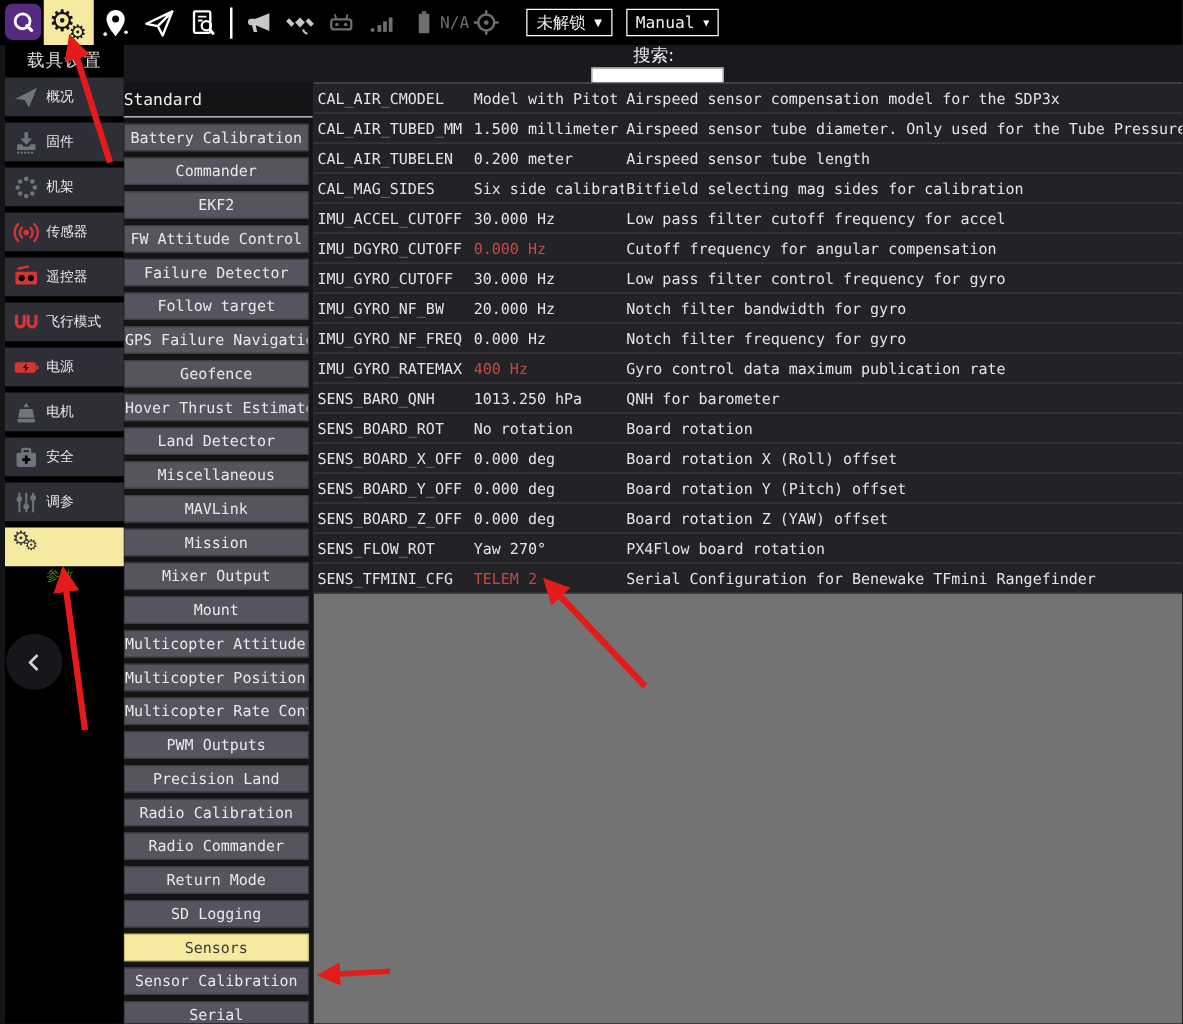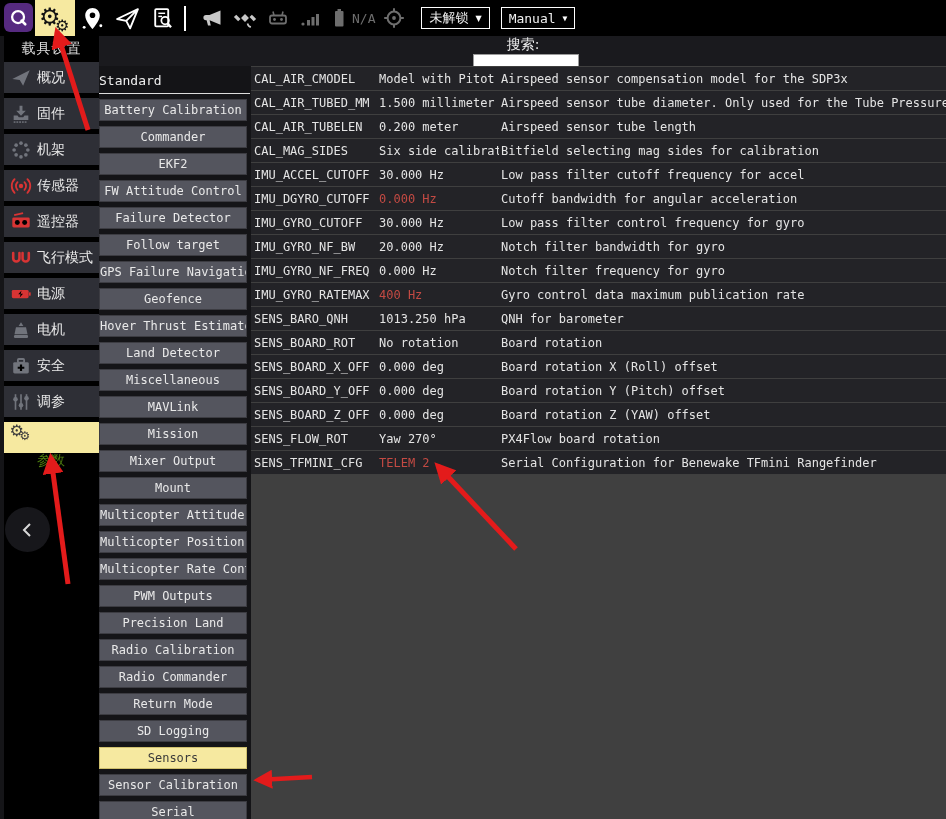--- a/index.html
+++ b/index.html
@@ -11,38 +11,38 @@
            display:flex;align-items:center;z-index:5;}
   .logo{width:29px;height:29px;margin:3px 2px 4px 4px;background:#562a80;border-radius:6px;
         display:flex;align-items:center;justify-content:center;flex:none;}
   .tb-gear{width:40px;height:36px;background:#f6e9a0;color:#141414;position:relative;flex:none;}
   .gear-wrap{position:relative;display:block;width:100%;height:100%;}
   .tb-gear .g1{position:absolute;left:4px;top:-1px;font-size:24px;line-height:36px;}
   .tb-gear .g2{position:absolute;left:20px;top:8px;font-size:16px;line-height:36px;}
   .tb-btn{width:35px;height:36px;display:flex;align-items:center;justify-content:center;color:#fff;flex:none;}
   .tb-btn svg{width:25px;height:25px;}
   .tb-sep{width:2px;height:25px;background:#fff;margin:0 9px 0 4px;flex:none;}
-  .tb-ic{width:33px;height:36px;display:flex;align-items:center;justify-content:center;flex:none;}
+  .tb-ic{width:33px;height:36px;display:flex;align-items:center;flex:none;}
   .tb-ic svg{width:24px;height:24px;}
   .lit{color:#c8c8c8;}
   .dim{color:#6e6e6e;}
   .battery-box{display:flex;align-items:center;width:auto;padding-right:2px;}
   .battery-box .na{font:13px "DejaVu Sans Mono",monospace;color:#6e6e6e;margin-left:1px;}
   .dropdown{height:20px;border:1px solid #fff;background:#000;color:#f0f0f0;display:flex;
             align-items:center;padding:0 7px;margin-left:11px;font-size:13px;gap:7px;flex:none;}
   .dropdown .caret{font-size:8px;color:#fff;}
   .dd-mono{font-family:"DejaVu Sans Mono",monospace;}
 
   
   .sidebar{position:absolute;top:36px;left:4px;width:95px;bottom:0;background:#000;z-index:4;}
   .sb-header{color:#dcdcdc;font-size:14px;text-align:center;padding:4px 0 4px;letter-spacing:1px;}
   .sb-item{height:31px;margin-bottom:5px;background:#2e2f36;display:flex;align-items:center;cursor:default;}
   .sb-item .ic{width:33px;display:flex;justify-content:center;align-items:center;color:#71747c;flex:none;}
   .sb-item .ic svg{width:22px;height:22px;}
-  .sb-item .lbl{font-size:14px;color:#e8e8e8;white-space:nowrap;}
+  .sb-item .lbl{font-size:11px;color:#e8e8e8;white-space:nowrap;}
   .sb-item.red .ic{color:#d83434;}
   .sb-item.selected{background:#f6e9a0;}
   .sb-item.selected .lbl{color:#4d7c0f;margin-top:46px;}
   .sb-item.selected .ic{color:#3c3c3c;}
   .sb-item.selected .gear-wrap .g1{position:absolute;left:2px;top:-6px;font-size:16px;}
   .sb-item.selected .gear-wrap .g2{position:absolute;left:12px;top:2px;font-size:12px;}
   .sb-item .gear-wrap{width:26px;height:22px;}
   .collapse-btn{position:absolute;left:1px;top:471px;width:45px;height:45px;border-radius:50%;
                 background:#17171b;border:none;color:#d8d8d8;display:flex;align-items:center;
                 justify-content:center;padding:0;}
@@ -61,21 +61,21 @@
   .content{position:absolute;left:0;top:30px;right:0;bottom:0;}
   .groups{position:absolute;left:0;top:0;width:155px;bottom:0;overflow:hidden;background:#141417;}
   .groups-header{color:#f0f0f0;font:13px "DejaVu Sans Mono",monospace;padding:7px 0 5px 3px;
                  border-bottom:1px solid #dcdcdc;margin-right:1px;}
   .group-btn{display:block;width:148px;margin:5px 0 0 3px;height:22px;line-height:20px;
              background:#54555e;border:1px solid #3c3c42;box-sizing:border-box;color:#e9e9e9;
              font:12px "DejaVu Sans Mono",monospace;text-align:center;white-space:nowrap;
              overflow:hidden;padding:0;}
   .group-btn.selected{background:#f6e9a0;color:#3a3a3a;border-color:#cfc06e;}
 
-  .params{position:absolute;left:155px;top:0;right:0;bottom:0;background:#404040;border-top:1px solid #3f3f3f;}
+  .params{position:absolute;left:155px;top:0;right:0;bottom:0;background:#737373;border-top:1px solid #3f3f3f;}
   .prow{height:23px;border-bottom:1px solid #3f3f3f;display:flex;align-items:center;background:#232327;
         font:12px "DejaVu Sans Mono",monospace;color:#e4e4e4;}
   .pname{width:123px;padding-left:3px;flex:none;overflow:hidden;white-space:nowrap;}
   .pvalue{width:120px;padding-left:2px;flex:none;overflow:hidden;white-space:nowrap;}
   .pdesc{flex:1;padding-left:2px;overflow:hidden;white-space:nowrap;}
   .pvalue.modified{color:#c34a43;}
 
   .annotations{position:absolute;left:0;top:0;width:946px;height:819px;pointer-events:none;z-index:50;}
 </style>
 </head>
@@ -380,21 +380,21 @@
             <span class="pdesc">Bitfield selecting mag sides for calibration</span>
           </div>
           <div class="prow">
             <span class="pname">IMU_ACCEL_CUTOFF</span>
             <span class="pvalue">30.000 Hz</span>
             <span class="pdesc">Low pass filter cutoff frequency for accel</span>
           </div>
           <div class="prow">
             <span class="pname">IMU_DGYRO_CUTOFF</span>
             <span class="pvalue modified">0.000 Hz</span>
-            <span class="pdesc">Cutoff bandwidth for angular acceleration</span>
+            <span class="pdesc">Cutoff frequency for angular compensation</span>
           </div>
           <div class="prow">
             <span class="pname">IMU_GYRO_CUTOFF</span>
             <span class="pvalue">30.000 Hz</span>
             <span class="pdesc">Low pass filter control frequency for gyro</span>
           </div>
           <div class="prow">
             <span class="pname">IMU_GYRO_NF_BW</span>
             <span class="pvalue">20.000 Hz</span>
             <span class="pdesc">Notch filter bandwidth for gyro</span>

